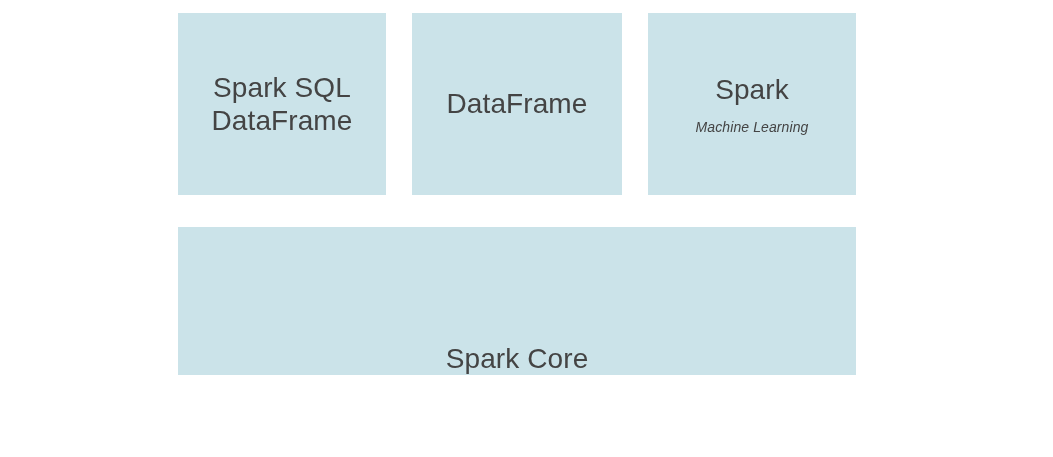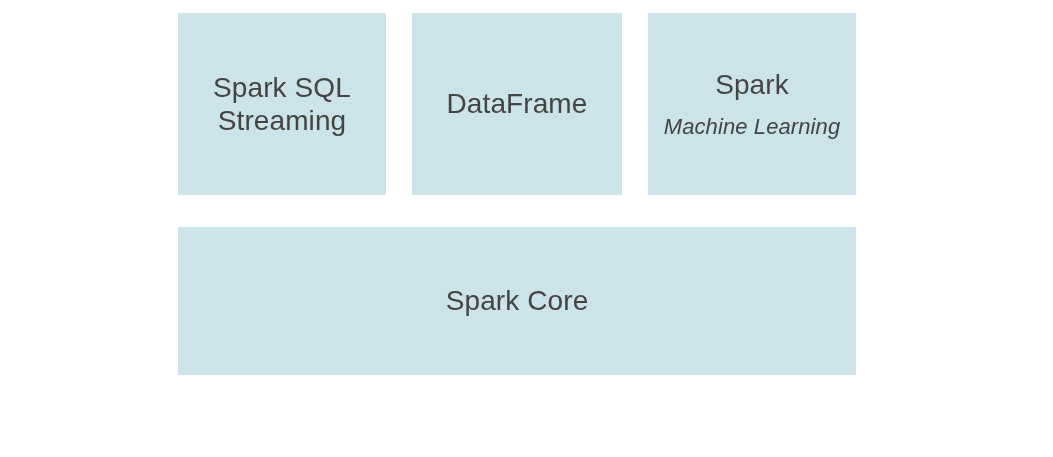--- a/index.html
+++ b/index.html
@@ -33,21 +33,21 @@
     line-height: 1.18;
     -webkit-font-smoothing: antialiased;
   }
   .node .title {
     font-size: 28px;
     font-weight: 400;
     letter-spacing: 0.1px;
     white-space: pre-line;
   }
   .node .subtitle {
-    font-size: 22px;
+    font-size: 14px;
     font-style: italic;
     font-weight: 400;
     letter-spacing: 0.1px;
     margin-top: 13px;
   }
 
   
   #node-spark-sql {
     left: 178px;
     top: 13px;
@@ -65,30 +65,31 @@
     top: 13px;
     width: 208px;
     height: 182px;
   }
   
   #node-spark-core {
     left: 178px;
     top: 227px;
     width: 678px;
     height: 148px;
+    justify-content: flex-end;
   }
 </style>
 </head>
 <body>
 
 <div id="diagram-canvas">
 
   <div class="node" id="node-spark-sql">
     <span class="title">Spark SQL
-Streaming</span>
+DataFrame</span>
   </div>
 
   <div class="node" id="node-streaming">
     <span class="title">DataFrame</span>
   </div>
 
   <div class="node" id="node-mllib">
     <span class="title">Spark</span>
     <span class="subtitle">Machine Learning</span>
   </div>

